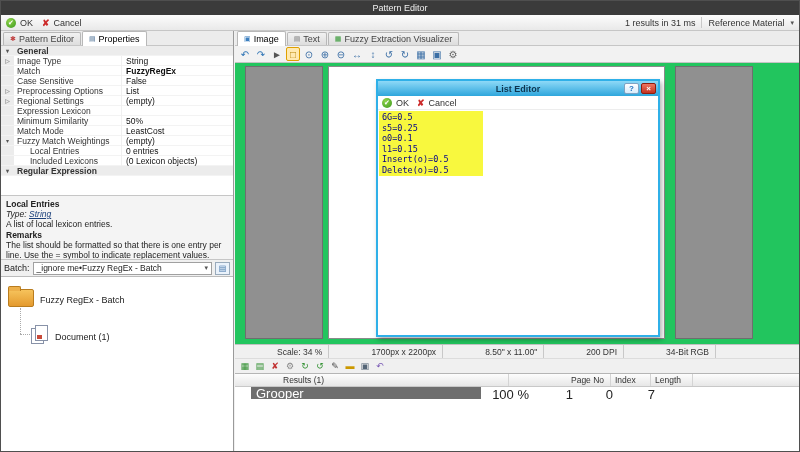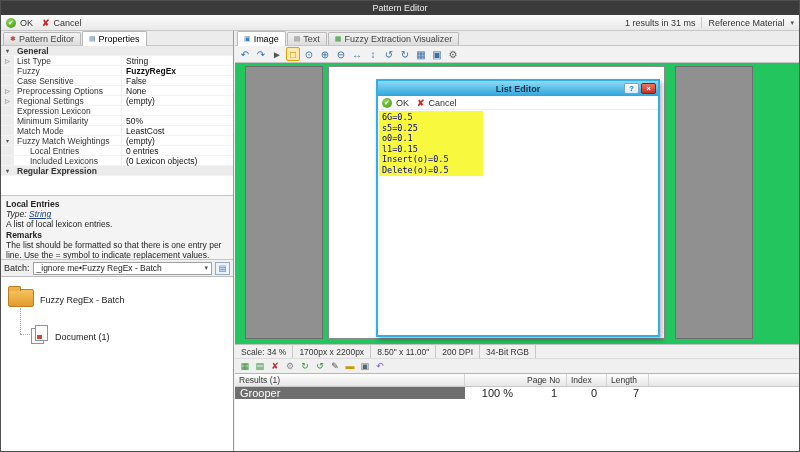--- a/index.html
+++ b/index.html
@@ -73,35 +73,35 @@
   .le-titlebar { position:relative; height:15px; background:linear-gradient(#8ed9f7,#2ea6dc); display:flex; align-items:center; justify-content:flex-end; padding:0 2px; gap:2px; }
   .le-title { position:absolute; left:0; right:0; text-align:center; font-weight:bold; color:#0d3550; font-size:9px; pointer-events:none; }
   .le-btn { width:15px; height:11px; font-size:8px; line-height:1; display:flex; align-items:center; justify-content:center; border-radius:2px; position:relative; }
   .le-help { background:linear-gradient(#fff,#d8ecfb); border:1px solid #7fa3c3; color:#1a6fbd; font-weight:bold; }
   .le-close { background:linear-gradient(#ef7562,#c23220); border:1px solid #8e1d10; color:#fff; font-weight:bold; }
   .le-toolbar { height:14px; display:flex; align-items:center; gap:4px; padding:0 4px; border-bottom:1px solid #ededed; }
   .le-body { position:relative; height:225px; background:#fff; }
   .le-entries { position:absolute; left:1px; top:1px; width:104px; background:#f8f83e; color:#00008b; font-family:"DejaVu Sans Mono",monospace; font-size:8.5px; line-height:10.5px; padding:1px 3px; }
 
   .status-bar { height:14px; background:#f0f0f0; border-top:1px solid #c0c0c0; display:flex; align-items:stretch; flex:none; }
-  .status-seg { display:flex; align-items:center; padding:0 6px; border-right:1px solid #c8c8c8; color:#333; font-size:8.5px; white-space:nowrap; }
+  .status-seg { display:flex; align-items:center; padding:0 6px; border-right:1px solid #c8c8c8; color:#333; font-size:8.5px; white-space:nowrap;margin-left:36px; }
 
   .results-toolbar { height:15px; background:#f0f0f0; border-top:1px solid #dcdcdc; display:flex; align-items:center; gap:3px; padding:0 4px; flex:none; }
   .rt-icon { width:12px; height:12px; display:flex; align-items:center; justify-content:center; font-size:9px; }
 
   .results-table { height:78px; background:#fff; border-top:1px solid #b5b5b5; display:flex; flex-direction:column; flex:none; }
-  .results-header { display:flex; height:13px; background:linear-gradient(#fdfdfd,#e7e7e7); border-bottom:1px solid #c8c8c8; color:#333; font-size:8.5px; flex:none; }
+  .results-header { display:flex; height:13px; background:linear-gradient(#fdfdfd,#e7e7e7); border-bottom:1px solid #c8c8c8; color:#333; font-size:8.5px; flex:none;padding-left:44px; }
   .results-header .hcell { display:flex; align-items:center; padding:0 4px; border-right:1px solid #d4d4d4; overflow:hidden; white-space:nowrap; }
   .results-header .hcell:nth-child(1) { width:230px; }
   .results-header .hcell:nth-child(2) { width:58px;margin-top:28px; }
   .results-header .hcell:nth-child(3) { width:44px; }
   .results-header .hcell:nth-child(4) { width:40px; }
   .results-header .hcell:nth-child(5) { width:42px; }
   .results-body { flex:1; overflow:hidden; }
-  .results-row { display:flex; height:12px; align-items:flex-end; font-size:11px; }
+  .results-row { display:flex; height:12px; align-items:flex-start; font-size:13px;margin-left:16px; }
   .rcell-name { width:230px; height:100%; background:#6e6e6e; color:#fff; display:flex; align-items:center; padding:0 5px; }
   .rcell { text-align:right; padding-right:10px; }
   .rcell.conf { width:58px; }
   .rcell.page { width:44px; }
   .rcell.idx { width:40px; }
   .rcell.len { width:42px; }
 </style>
 </head>
 <body>
 
@@ -143,40 +143,40 @@
     <div class="prop-grid">
 
         <div class="prop-row category">
           <span class="prop-marker">▾</span>
           <span class="prop-label">General</span>
           <span class="prop-value"></span>
         </div>
 
         <div class="prop-row">
           <span class="prop-marker">▷</span>
-          <span class="prop-label">List Type</span>
+          <span class="prop-label">Image Type</span>
           <span class="prop-value">String</span>
         </div>
 
         <div class="prop-row bold-value">
           <span class="prop-marker"></span>
-          <span class="prop-label">Fuzzy</span>
+          <span class="prop-label">Match</span>
           <span class="prop-value">FuzzyRegEx</span>
         </div>
 
         <div class="prop-row">
           <span class="prop-marker"></span>
           <span class="prop-label">Case Sensitive</span>
           <span class="prop-value">False</span>
         </div>
 
         <div class="prop-row">
           <span class="prop-marker">▷</span>
           <span class="prop-label">Preprocessing Options</span>
-          <span class="prop-value">None</span>
+          <span class="prop-value">List</span>
         </div>
 
         <div class="prop-row">
           <span class="prop-marker">▷</span>
           <span class="prop-label">Regional Settings</span>
           <span class="prop-value">(empty)</span>
         </div>
 
         <div class="prop-row">
           <span class="prop-marker"></span>

